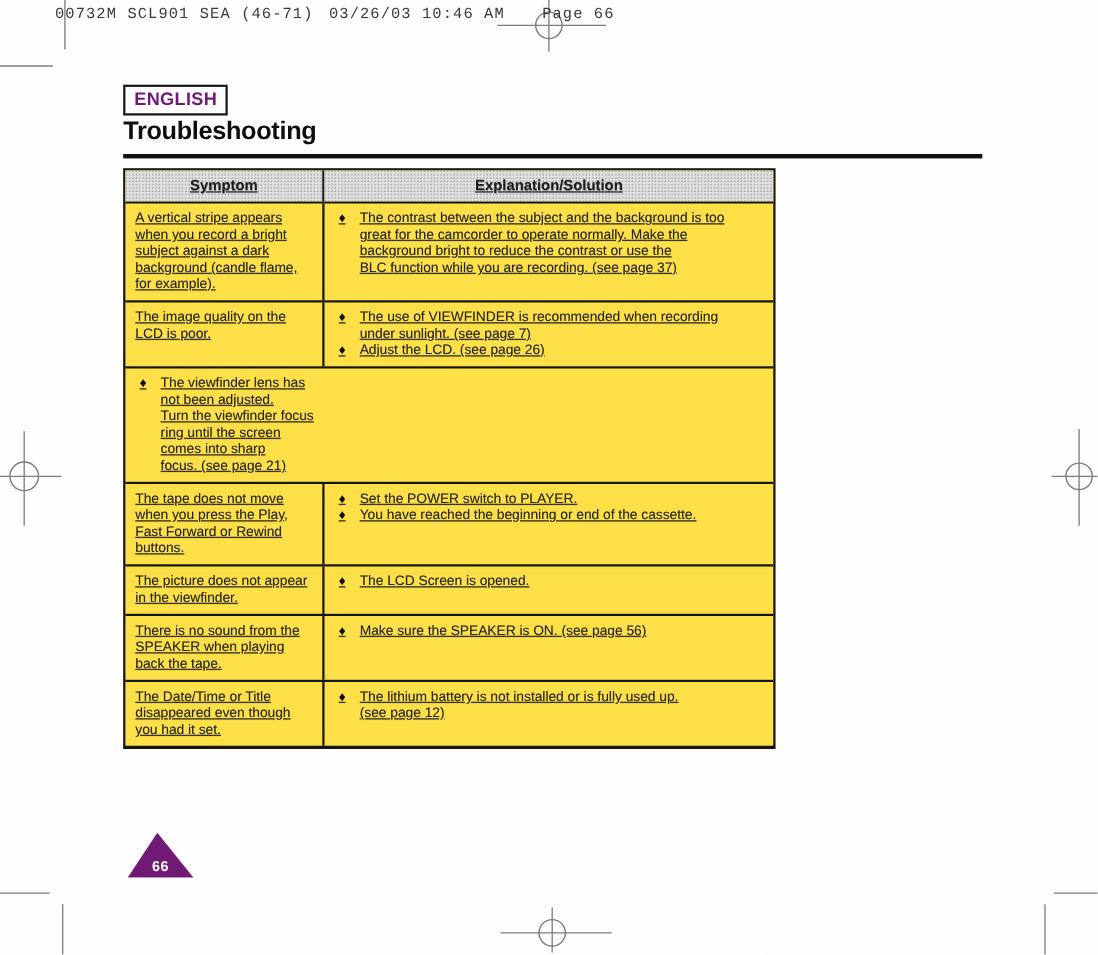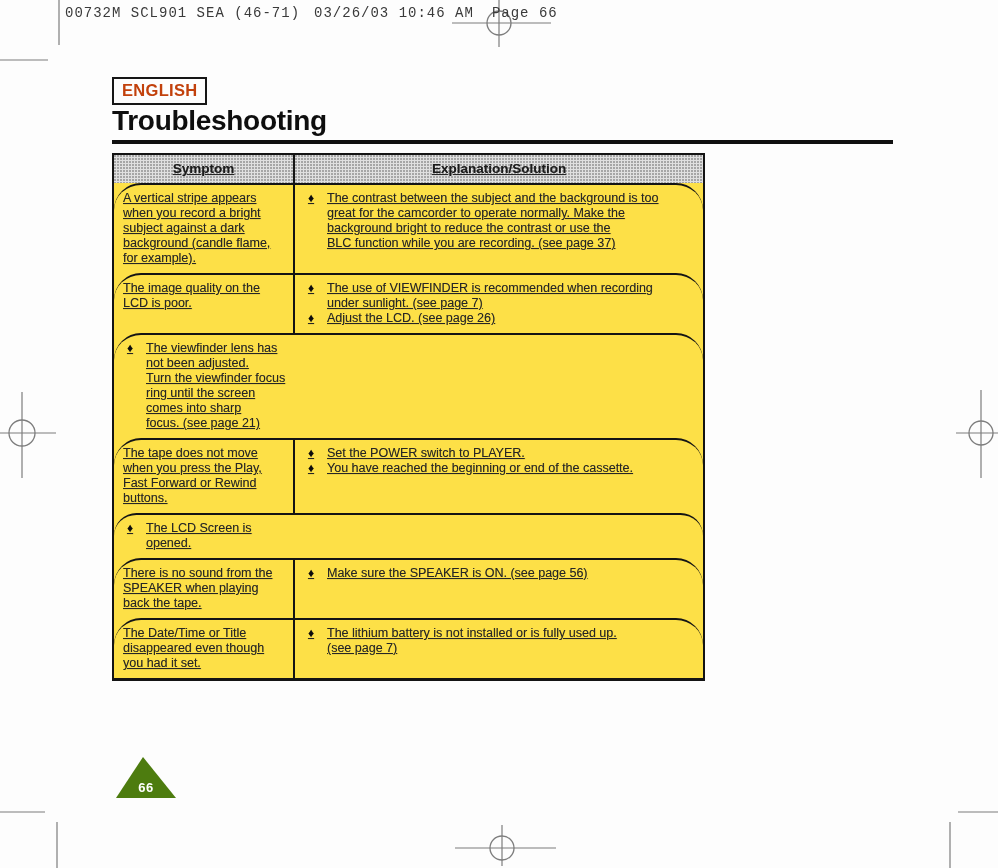--- a/index.html
+++ b/index.html
@@ -12,76 +12,76 @@
   .page{
     position:absolute;inset:0;background:#fdfdfd;color:#262626;
   }
   
   .marks{position:absolute;left:0;top:0;z-index:0;}
   .marks line{stroke:#7d7d7d;stroke-width:1.2;fill:none;}
   .marks circle{stroke:#7d7d7d;stroke-width:1.3;fill:none;}
 
   
   .doc-header{
-    position:absolute;left:65px;top:5px;z-index:2;
+    position:absolute;left:50px;top:5px;z-index:2;
     font-family:"Liberation Mono", monospace;
     font-size:14px;letter-spacing:1px;color:#3a3a3a;
     display:flex;white-space:pre;
   }
   .doc-header .seg-mid{margin-left:14px;}
-  .doc-header .seg-right{margin-left:18px;}
+  .doc-header .seg-right{margin-left:34px;}
 
   .english-box{
     position:absolute;left:112px;top:77px;z-index:2;
     border:2.5px solid #161616;
     padding:2px 8px 3px 8px;
-    font-size:16.5px;font-weight:bold;color:#c2410c;
+    font-size:16.5px;font-weight:bold;color:#701a75;
     letter-spacing:.3px;background:#fdfdfd;
   }
   .title{
     position:absolute;left:112px;top:105px;z-index:2;
-    font-size:28px;font-weight:bold;color:#0e0e0e;letter-spacing:-.3px;
+    font-size:23px;font-weight:bold;color:#0e0e0e;letter-spacing:-.3px;
   }
   .rule{
     position:absolute;left:112px;top:140px;width:781px;height:4px;
     background:#101010;z-index:2;
   }
 
   
   .ts-table{
     position:absolute;left:112px;top:153px;width:589px;z-index:2;
     border:2.5px solid #141414;border-bottom-width:3.5px;
     background:#fde047;
     font-size:12.5px;line-height:15px;
     text-shadow:0.2px 0.2px 0.4px rgba(20,20,20,.35);
     text-decoration:underline;
   }
   .ts-row{display:grid;grid-template-columns:181px 1fr;}
-  .ts-body-row{border-top:2px solid #141414;border-radius:27px;}
+  .ts-body-row{border-top:2px solid #141414;}
   .cell{min-height:10px;}
   .cell-symptom{
     border-right:2.5px solid #141414;
     padding:6px 6px 7px 9px;white-space:pre-line;
   }
   .cell-solution{padding:6px 8px 7px 0;}
   .ts-head .cell{
     text-align:center;font-weight:bold;font-size:13.5px;color:#1c1c1c;
     padding:6px 0 7px 0;white-space:normal;
     background-color:#e0e0e0;
     background-image:radial-gradient(circle at 1px 1px,#a6a6a6 26%,rgba(0,0,0,0) 32%);
     background-size:3px 3px;
   }
   .sol{display:flex;align-items:flex-start;}
   .sol .b{flex:none;width:32px;text-align:center;font-size:12px;line-height:15px;color:#0c0c0c;}
   .sol .t{flex:1;white-space:pre-line;}
 
   
   .pg-tri{
     position:absolute;left:116px;top:757px;width:60px;height:41px;z-index:2;
-    background:#4d7c0f;
+    background:#701a75;
     -webkit-clip-path:polygon(45% 0%,100% 100%,0% 100%);
     clip-path:polygon(45% 0%,100% 100%,0% 100%);
     display:flex;align-items:flex-end;justify-content:center;
   }
   .pg-tri span{
     color:#ffffff;font-weight:bold;font-size:13px;line-height:13px;
     padding-bottom:4px;letter-spacing:.5px;
   }
 </style>
 </head>
@@ -206,20 +206,22 @@
   </div>
 
   <div class="sol">
     <span class="b">♦</span>
     <span class="t">You have reached the beginning or end of the cassette.</span>
   </div>
 </div>
   </div>
 
   <div class="ts-row ts-body-row">
+    <div class="cell cell-symptom">The picture does not appear
+in the viewfinder.</div>
     <div class="cell cell-solution">
   <div class="sol">
     <span class="b">♦</span>
     <span class="t">The LCD Screen is opened.</span>
   </div>
 </div>
   </div>
 
   <div class="ts-row ts-body-row">
     <div class="cell cell-symptom">There is no sound from the
@@ -234,21 +236,21 @@
   </div>
 
   <div class="ts-row ts-body-row">
     <div class="cell cell-symptom">The Date/Time or Title
 disappeared even though
 you had it set.</div>
     <div class="cell cell-solution">
   <div class="sol">
     <span class="b">♦</span>
     <span class="t">The lithium battery is not installed or is fully used up.
-(see page 7)</span>
+(see page 12)</span>
   </div>
 </div>
   </div>
 </div>
 
   <div class="pg-tri">
     <span>66</span>
   </div>
 
 </div>

